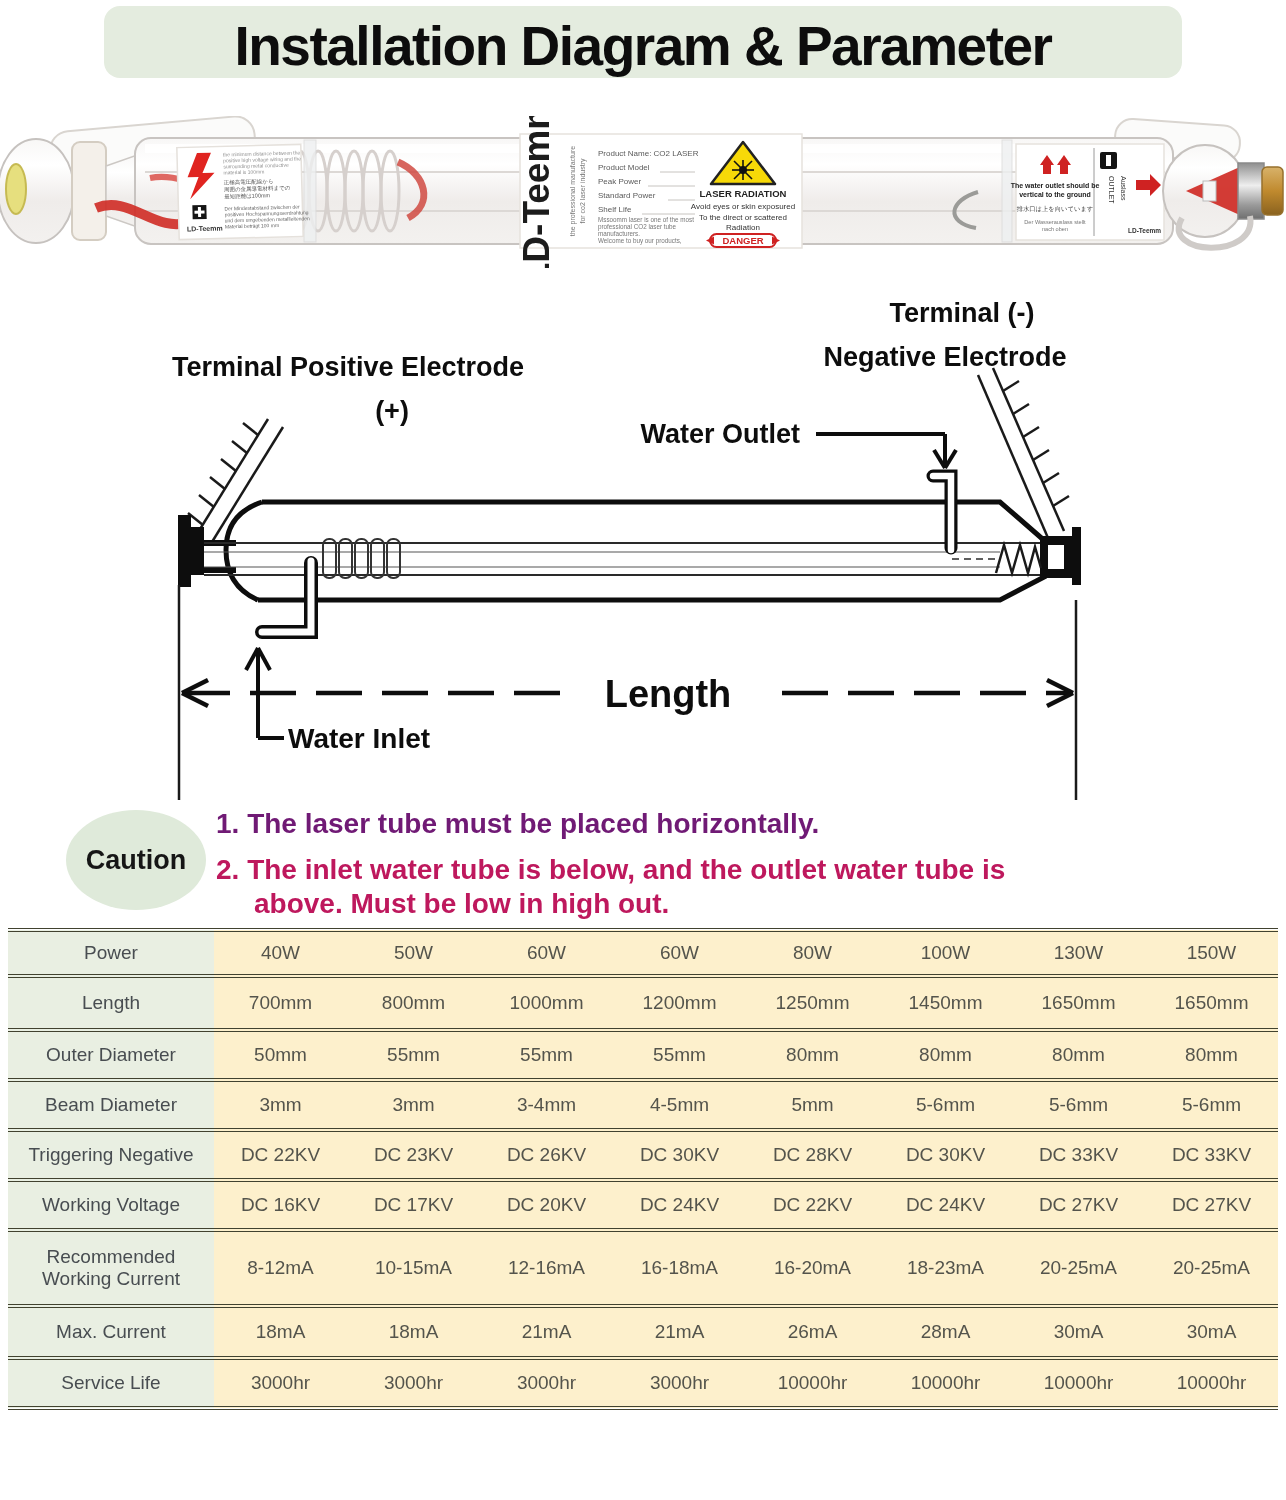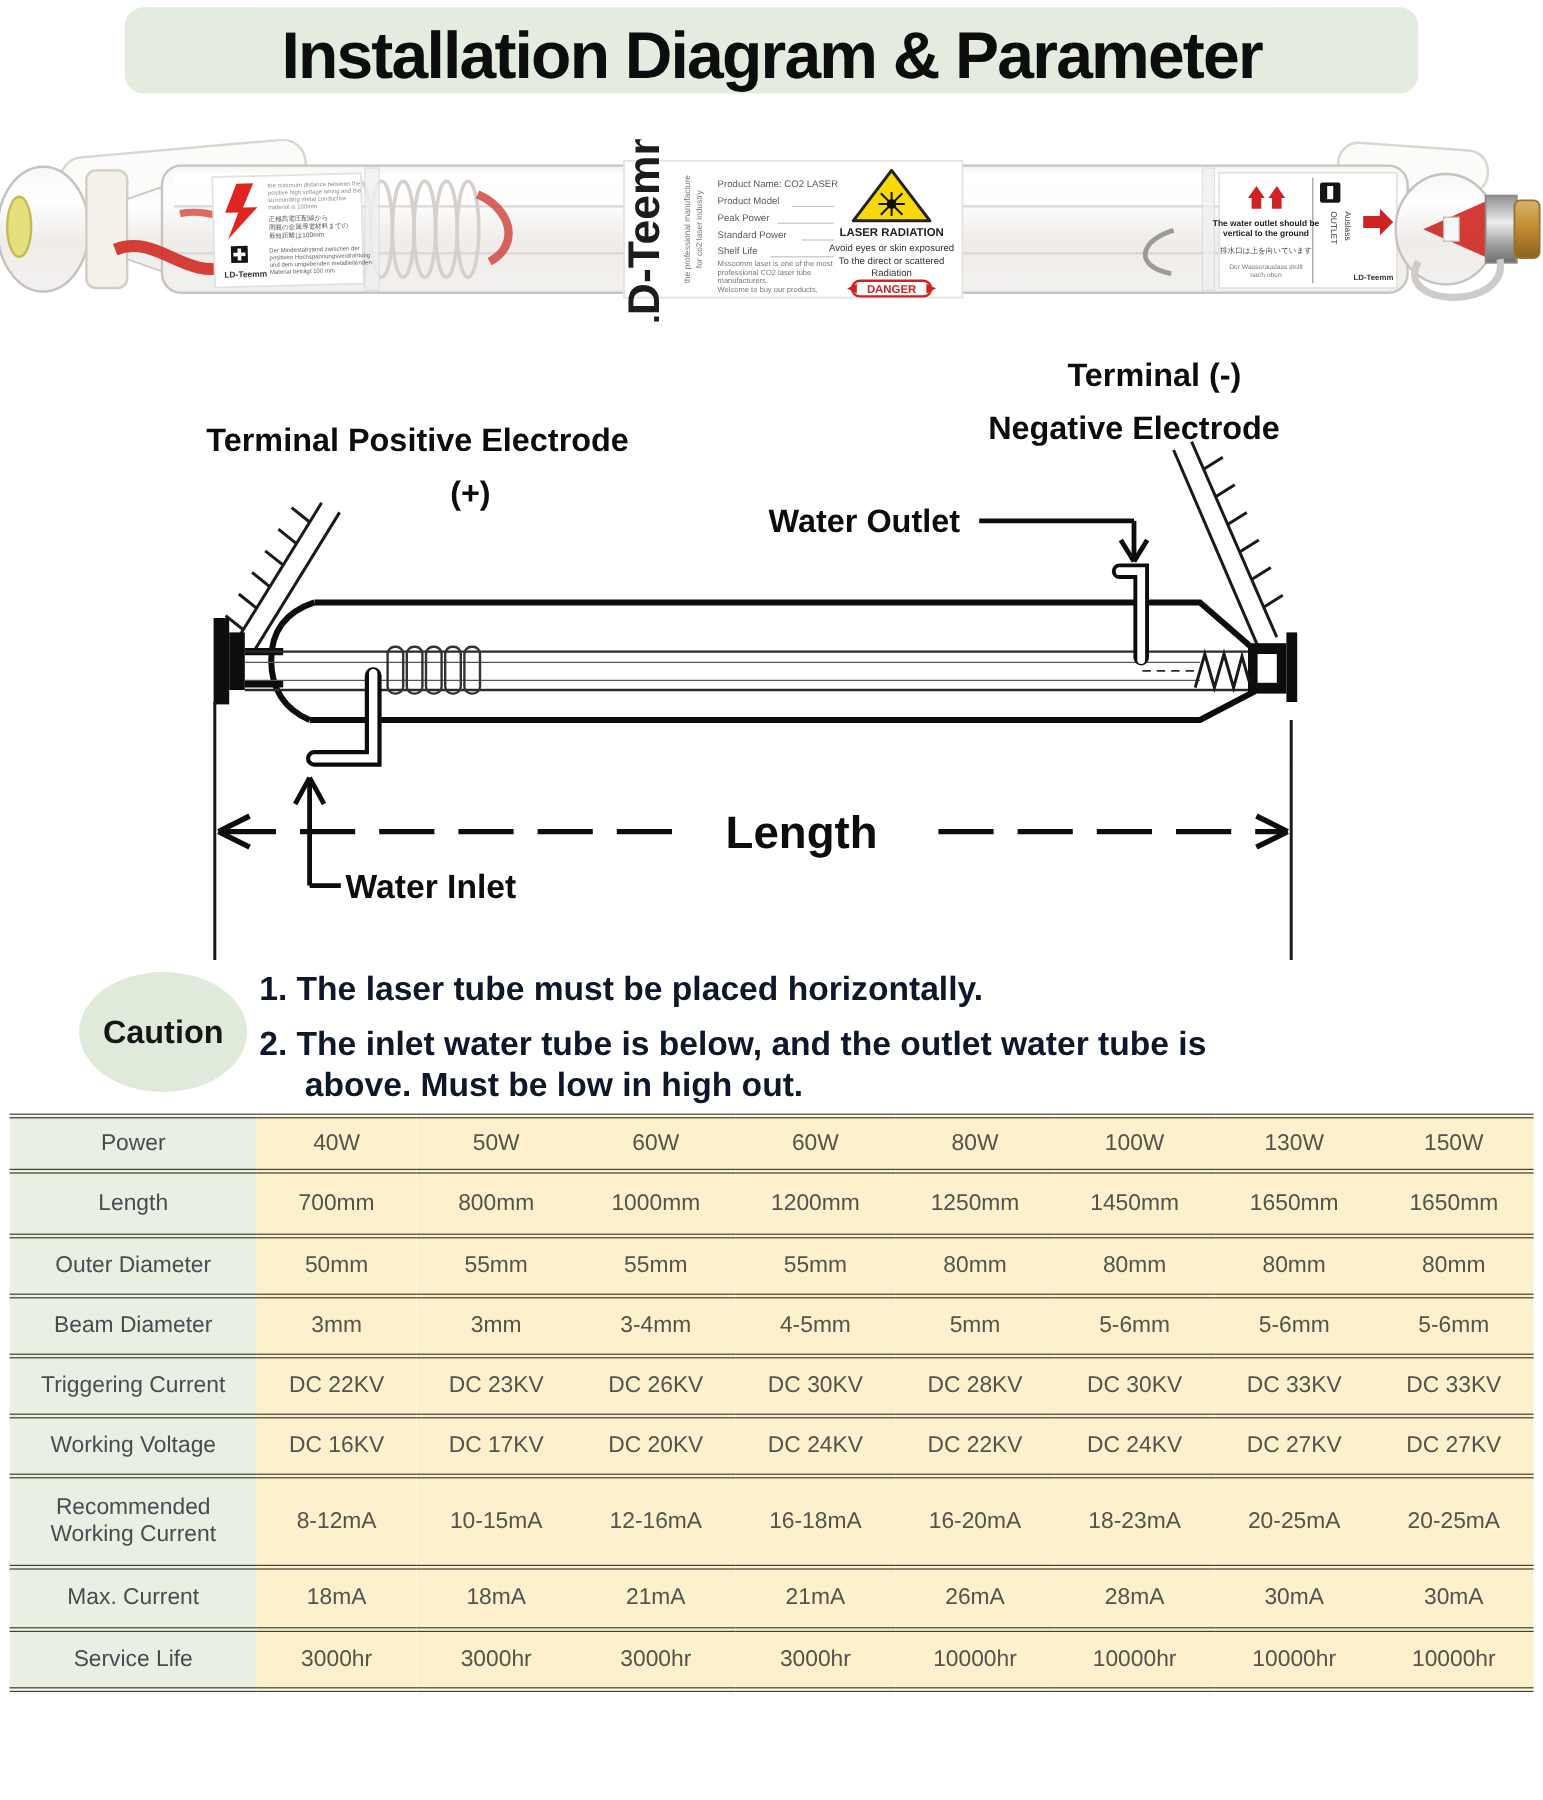--- a/index.html
+++ b/index.html
@@ -12,22 +12,22 @@
   .banner h1{margin:0;font-size:55px;font-weight:bold;color:#0d0d0d;letter-spacing:-1.5px;white-space:nowrap;}
 
   
   .photo-svg{position:absolute;left:0;top:116px;width:1286px;height:152px;}
   .diagram-svg{position:absolute;left:0;top:280px;width:1286px;height:526px;}
 
   
   .caution-badge{position:absolute;left:66px;top:810px;width:140px;height:100px;border-radius:50%;
                  background:#dfeada;display:flex;align-items:center;justify-content:center;}
   .caution-badge span{font-size:27px;font-weight:bold;color:#161616;}
-  .caution-item1{position:absolute;left:216px;top:808px;width:900px;font-size:28px;font-weight:bold;color:#0f172a;}
-  .caution-item2{position:absolute;left:216px;top:853px;width:845px;font-size:28px;font-weight:bold;color:#0f172a;
+  .caution-item1{position:absolute;left:216px;top:808px;width:900px;font-size:28px;font-weight:bold;color:#701a75;}
+  .caution-item2{position:absolute;left:216px;top:853px;width:845px;font-size:28px;font-weight:bold;color:#be185d;
                  line-height:34px;padding-left:38px;text-indent:-38px;}
 
   
   table.param{position:absolute;left:8px;top:928px;width:1270px;border-collapse:collapse;
               font-size:19px;color:#54544c;table-layout:fixed;}
   table.param tr{border-bottom:4px double #41422f;padding-left:20px;}
   table.param tr:first-child{border-top:4px double #41422f;}
   table.param th{width:190px;background:#e9efe2;font-weight:normal;color:#484d51;
                  text-align:center;padding:2px 8px;}
   table.param td{background:#fdf0cc;text-align:center;padding:2px 4px;}
@@ -373,21 +373,21 @@
           <td>3mm</td>
           <td>3mm</td>
           <td>3-4mm</td>
           <td>4-5mm</td>
           <td>5mm</td>
           <td>5-6mm</td>
           <td>5-6mm</td>
           <td>5-6mm</td>
         </tr>
         <tr>
-          <th>Triggering Current</th>
+          <th>Triggering Negative</th>
           <td>DC 22KV</td>
           <td>DC 23KV</td>
           <td>DC 26KV</td>
           <td>DC 30KV</td>
           <td>DC 28KV</td>
           <td>DC 30KV</td>
           <td>DC 33KV</td>
           <td>DC 33KV</td>
         </tr>
         <tr>

